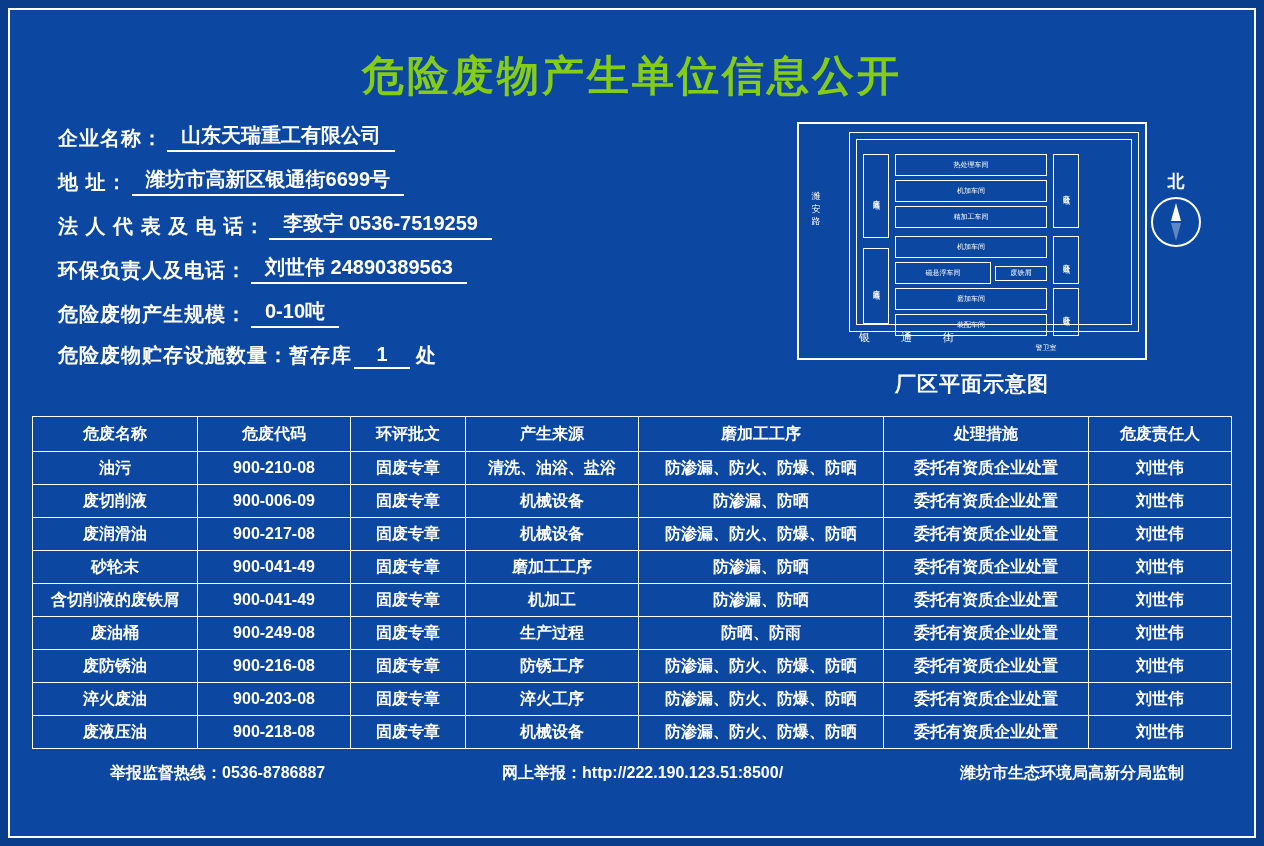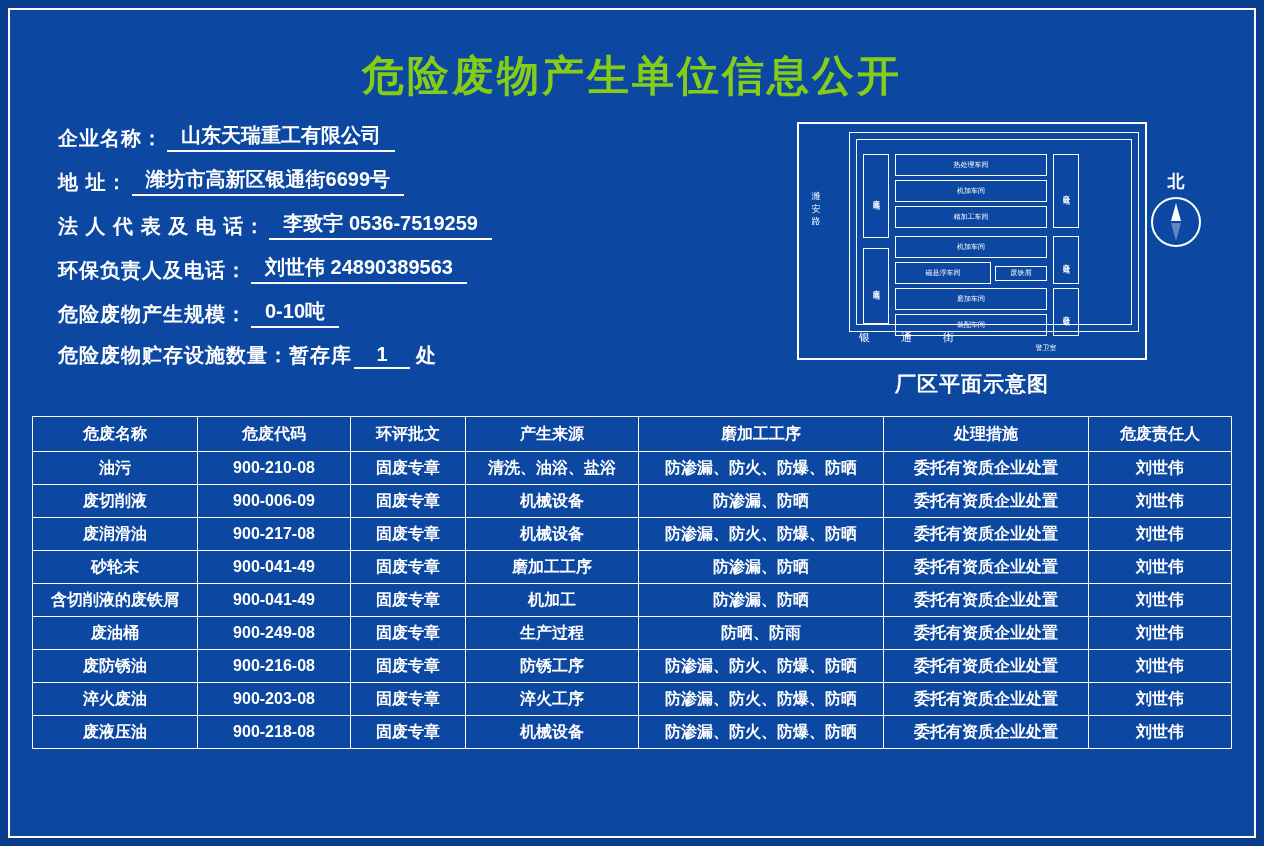--- a/index.html
+++ b/index.html
@@ -384,14 +384,19 @@
         <td>900-218-08</td>
         <td>固废专章</td>
         <td>机械设备</td>
         <td>防渗漏、防火、防爆、防晒</td>
         <td>委托有资质企业处置</td>
         <td>刘世伟</td>
       </tr>
     </tbody>
   </table>
 
+  <div class="footer">
+    <span>举报监督热线：0536-8786887</span>
+    <span>网上举报：http://222.190.123.51:8500/</span>
+    <span>潍坊市生态环境局高新分局监制</span>
+  </div>
 
 </div>
 
 </body></html>

